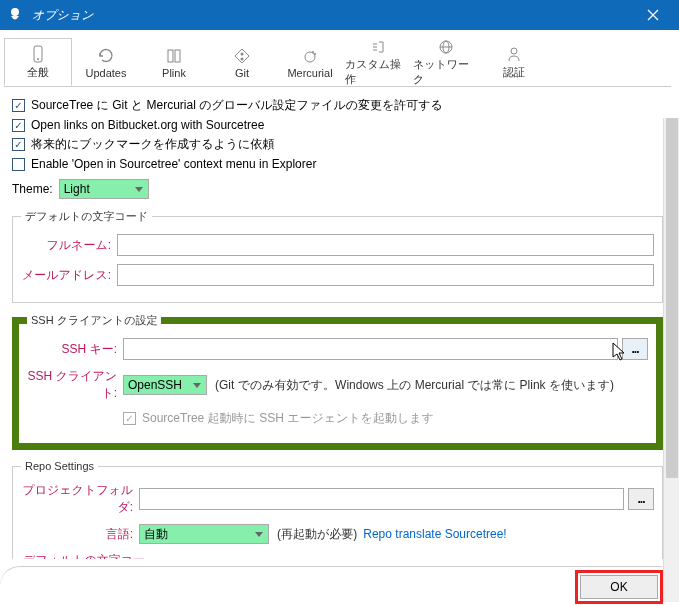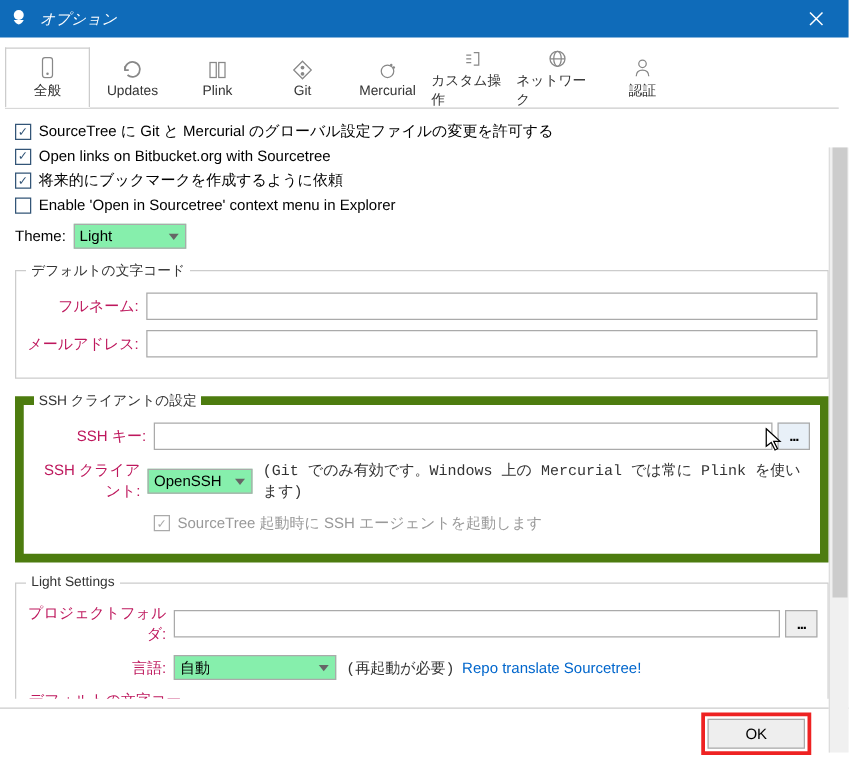--- a/index.html
+++ b/index.html
@@ -24,24 +24,24 @@
 .select::after { content: ""; position: absolute; right: 5px; top: 7px; border-left: 4px solid transparent; border-right: 4px solid transparent; border-top: 5px solid #666; }
 fieldset { border: 1px solid #ccc; margin-bottom: 10px; padding: 10px 8px 8px; }
 fieldset.highlight { border: 7px solid #4d7c0f; }
 legend { padding: 0 4px; color: #333; font-size: 11px; }
 .form-row { display: flex; align-items: center; margin-bottom: 8px; }
 .form-row .lbl { width: 96px; text-align: right; padding-right: 6px; color: #be185d; }
 .form-row .lbl.wide { width: 118px; }
 .text-input { flex: 1; height: 22px; border: 1px solid #aaa; padding: 0 4px; background: #fff; }
 .browse-btn { width: 26px; height: 22px; border: 1px solid #aaa; background: #e8f0f8; display: flex; align-items: center; justify-content: center; margin-left: 4px; cursor: pointer; font-weight: bold; letter-spacing: -1px; }
 .browse-btn.plain { background: #eee; }
-.note { color: #333; margin-left: 8px; font-family: Liberation Mono, monospace; }
+.note { color: #333; margin-left: 8px; }
 .note-gray { color: #999; }
 .link { color: #0066cc; text-decoration: none; cursor: pointer; }
-.buttonbar { height: 40px; border-top: 1px solid #ccc; display: flex; justify-content: flex-end; align-items: center; padding-right: 30px; }
+.buttonbar { height: 40px; border-top: 1px solid #ccc; display: flex; justify-content: flex-end; align-items: center; padding-right: 16px; border-radius: 20px; }
 .ok-btn { width: 78px; height: 24px; border: 1px solid #aaa; background: #eee; cursor: pointer; }
 .ok-outline { border: 3px solid #e22; padding: 2px; display: inline-block; }
 .scrollbar { position: absolute; right: 0; top: 88px; width: 16px; height: 484px; background: #f0f0f0; border-left: 1px solid #ddd; }
 .scrollbar .thumb { position: absolute; left: 2px; width: 12px; top: 0; height: 360px; background: #ccc; }
 .cursor-ptr { position: absolute; left: 612px; top: 342px; pointer-events: none; }
 svg { display: block; }
 </style>
 </head>
 <body>
 
@@ -190,21 +190,21 @@
         <span class="note">(Git でのみ有効です。Windows 上の Mercurial では常に Plink を使います)</span>
       </div>
       <div class="form-row">
         <span class="lbl"></span>
         <span class="checkbox checked disabled"></span>
         <span class="note-gray" style="margin-left:6px">SourceTree 起動時に SSH エージェントを起動します</span>
       </div>
     </fieldset>
 
     <fieldset>
-      <legend>Light Settings</legend>
+      <legend>Repo Settings</legend>
       <div class="form-row">
         <span class="lbl wide">プロジェクトフォルダ:</span>
         <input class="text-input" value="" style="">
         <span class="browse-btn plain">...</span>
       </div>
       <div class="form-row">
         <span class="lbl wide">言語:</span>
         <span class="select" style="min-width:130px">
             <span>自動</span>
           </span>

